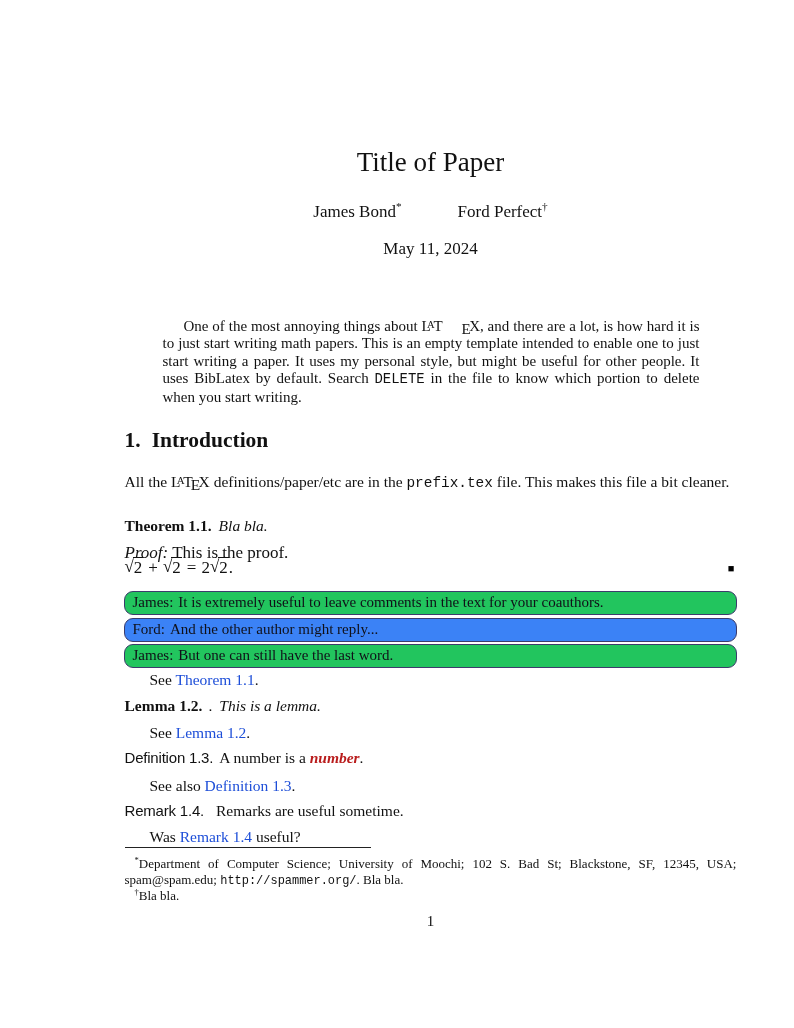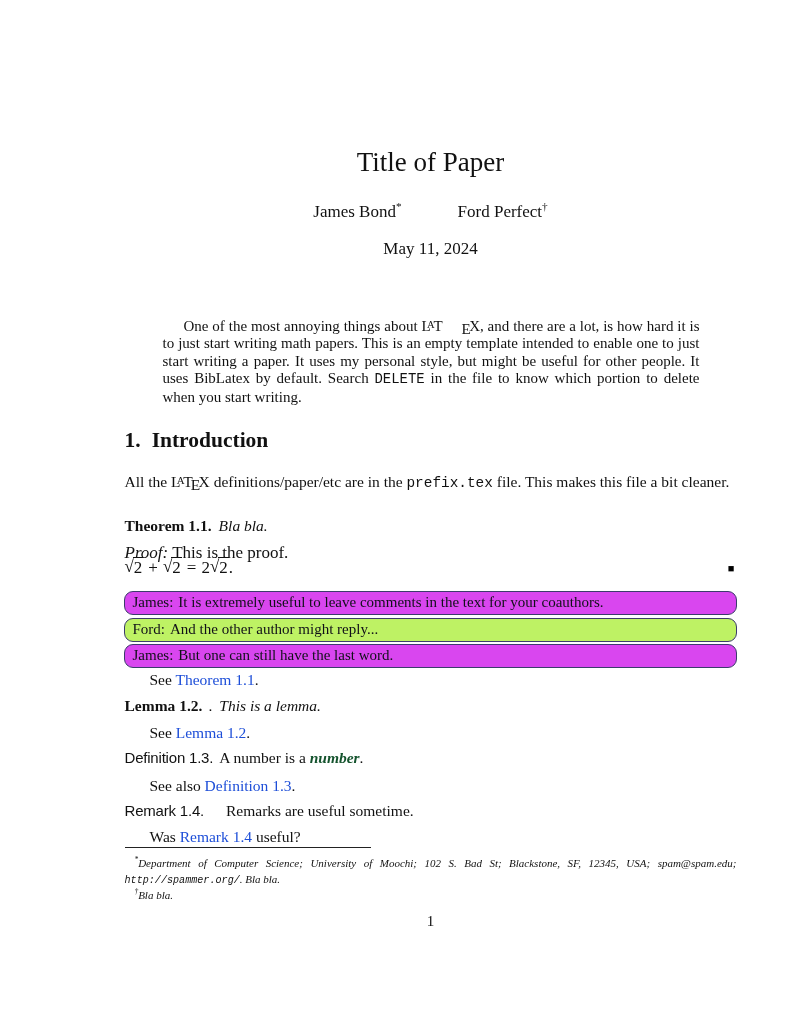--- a/index.html
+++ b/index.html
@@ -84,43 +84,43 @@
   .comments { left: 90px; top: 591px; width: 613px; }
   .comment {
     height: 24px; margin-bottom: 2.5px;
     border: 1.5px solid #3c3c6c;
     border-radius: 9px;
     padding: 0 8px;
     font-size: 15px; line-height: 21px;
     color: #101018;
     white-space: nowrap; overflow: hidden;
   }
-  .comment.blue { background: #d946ef; }
-  .comment.pink { background: #bef264; }
+  .comment.blue { background: #22c55e; }
+  .comment.pink { background: #3b82f6; }
   .comment .c-author { margin-right: 5px; }
 
   .refline { left: 91px; top: 0; width: 612px; font-size: 15.5px; text-indent: 25px; }
   a.ref { color: #1d4ed8; text-decoration: none; cursor: pointer; }
 
   .lemma { left: 91px; top: 697px; width: 612px; font-size: 15.5px; }
   .lemma-sep { margin: 0 7px 0 6px; }
   .lemma-body { font-style: italic; }
 
   .definition { left: 91px; top: 749px; width: 612px; font-size: 15.5px; }
   .sf-label { font-family: "Liberation Sans", sans-serif; font-size: 15px; letter-spacing: -0.2px; }
   .def-body { margin-left: 6px; }
-  .hl-word { color: #14532d; font-weight: bold; font-style: italic; }
+  .hl-word { color: #b91c1c; font-weight: bold; font-style: italic; }
 
   .remark { left: 91px; top: 802px; width: 612px; font-size: 15.5px; }
-  .rem-body { margin-left: 22px; }
+  .rem-body { margin-left: 12px; }
 
   .fn-rule { left: 91px; top: 847px; width: 246px; border-top: 1.4px solid #222; height: 0; }
   .fn {
     left: 91px; width: 612px;
-    font-size: 11px; line-height: 16px; text-align: justify; font-style: italic;
+    font-size: 13px; line-height: 16px; text-align: justify;
   }
   .fn1 { top: 852px; text-indent: 10px; }
   .fn2 { top: 884px; text-indent: 10px; }
   .fn .mono { font-size: 92%; }
   a.url { color: #111; text-decoration: none; cursor: pointer; }
 
   .pagenum { left: 0; top: 913px; width: 794px; text-align: center; font-size: 15px; }
 
   
   .latex .lx-a { font-size: 70%; vertical-align: 0.28em; margin-left: -0.34em; margin-right: -0.12em; }

